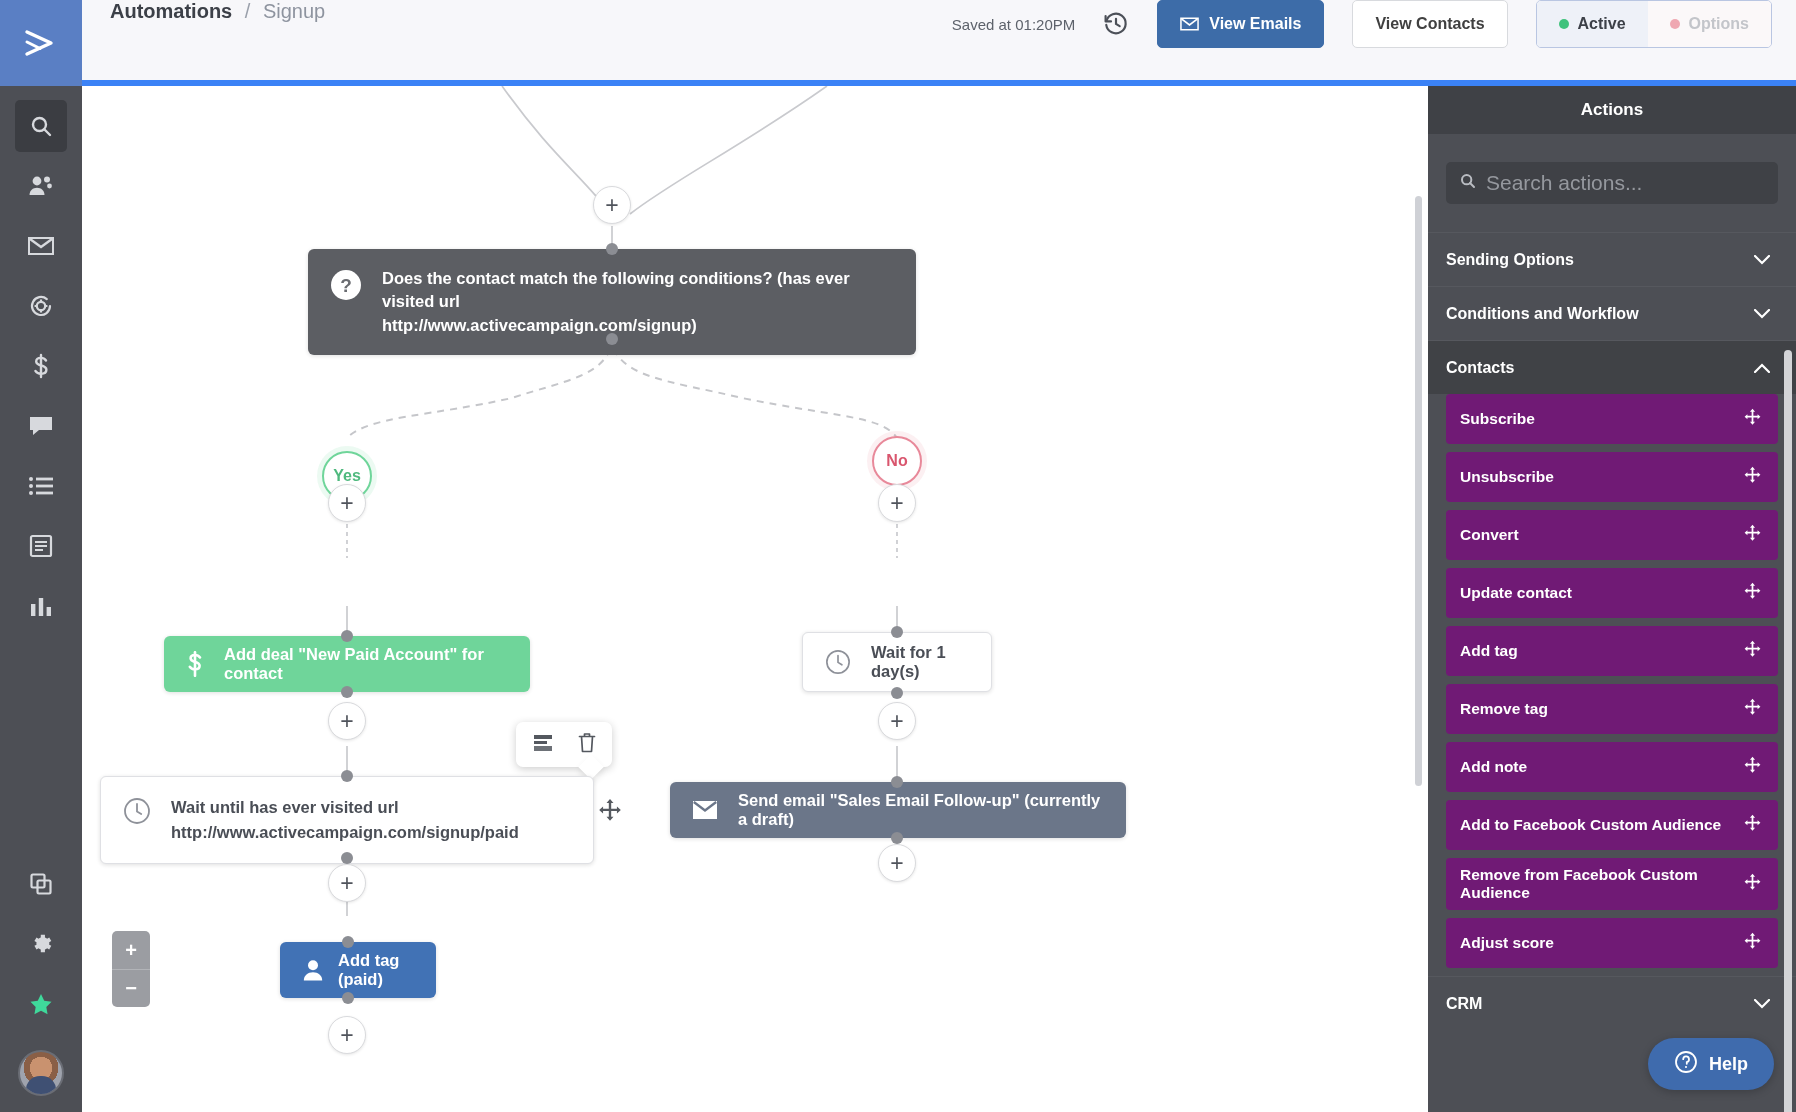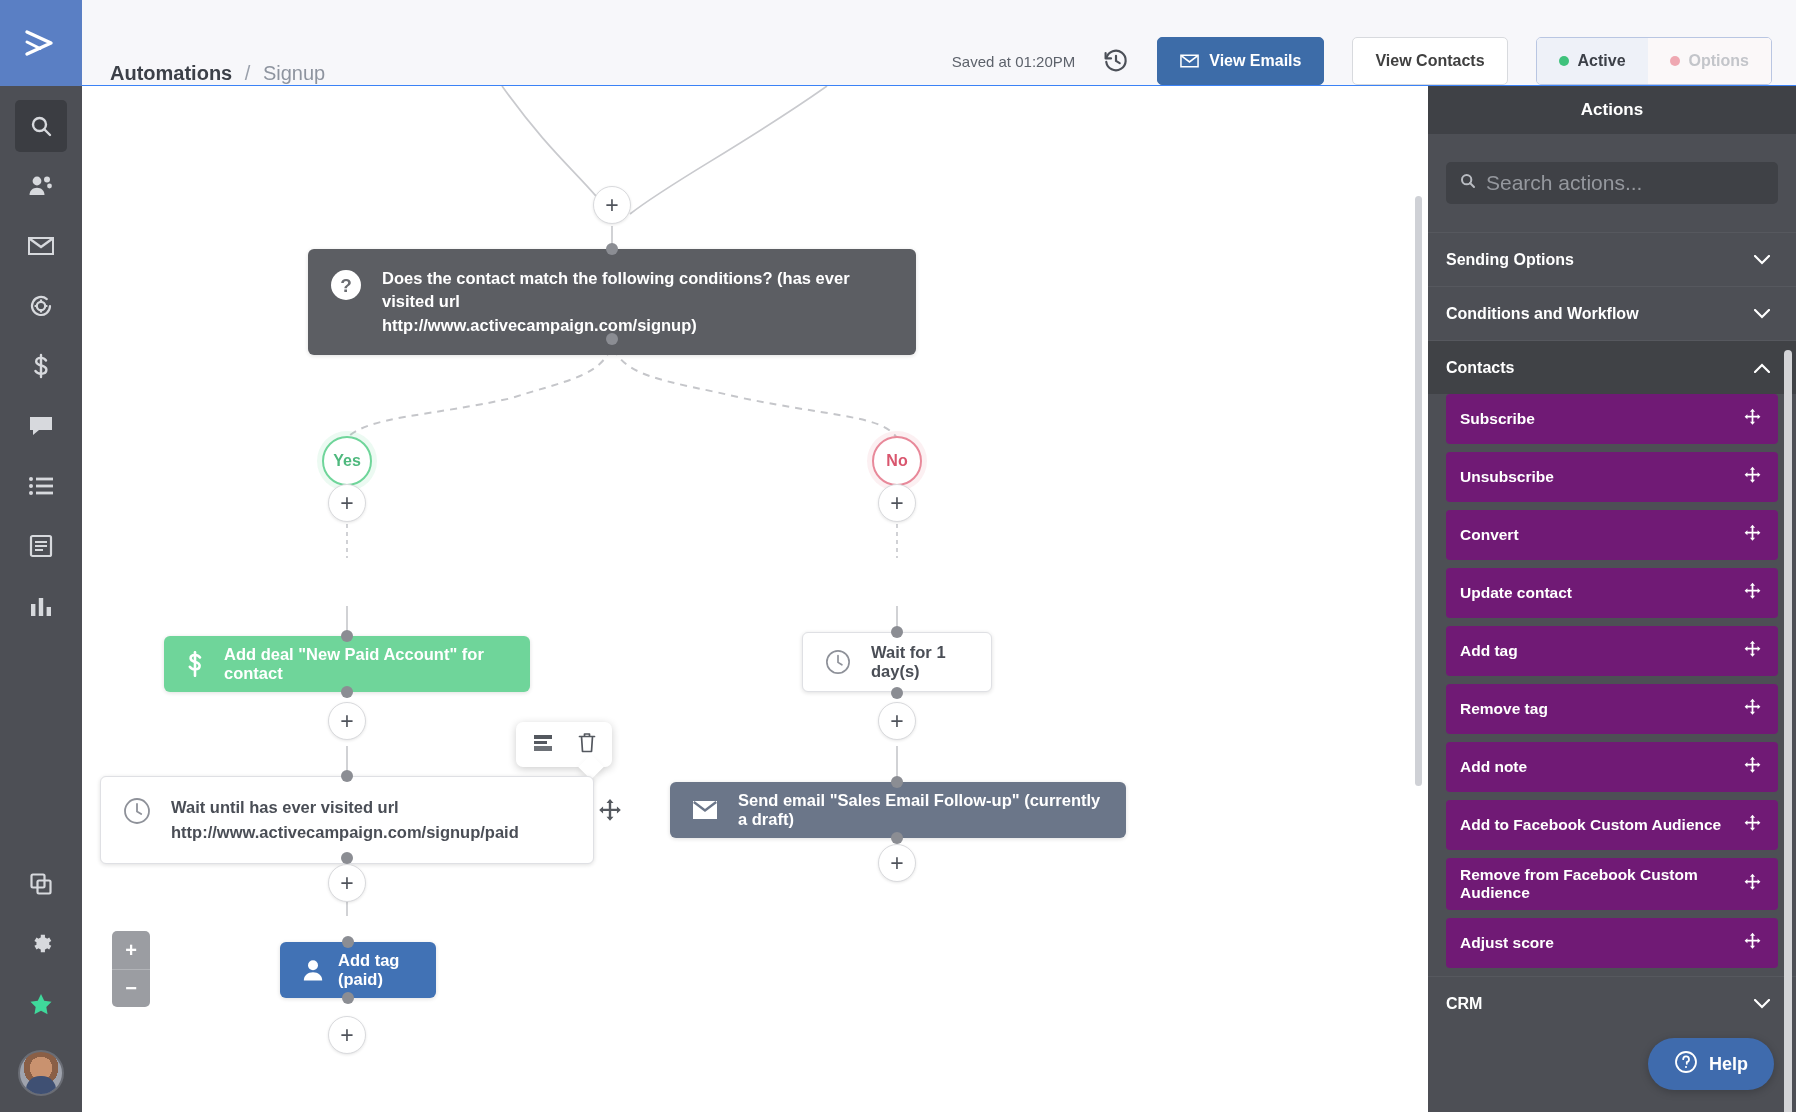--- a/index.html
+++ b/index.html
@@ -35,22 +35,22 @@
     border: 2px solid #6a6d75; overflow: hidden; position: relative;
   }
   .avatar::after {
     content: ""; position: absolute; left: 50%; top: 56%; transform: translateX(-50%);
     width: 30px; height: 24px; border-radius: 14px 14px 0 0; background: #3f5073;
   }
 
   
   .right-col { flex: 1; display: flex; flex-direction: column; min-width: 0; }
   .topbar {
-    height: 86px; background: #f7f7fa; border-bottom: 1px solid #3b82f6;
-    display: flex; align-items: flex-end; padding: 0 24px 0 28px; flex: 0 0 86px;
+    height: 86px; background: #f7f7fa; border-bottom: 6px solid #3b82f6;
+    display: flex; align-items: flex-start; padding: 0 24px 0 28px; flex: 0 0 86px;
     position: relative; z-index: 30;
   }
   .crumb { font-size: 20px; color: #3c4048; font-weight: 600; }
   .crumb .sep { color: #9aa0ab; font-weight: 400; margin: 0 7px; }
   .crumb .leaf { color: #8e949f; font-weight: 400; }
   .top-right { margin-left: auto; display: flex; align-items: center; gap: 28px; }
   .saved { font-size: 15px; color: #5d626b; }
   .hist-icon { color: #4c5058; display: flex; align-items: center; }
   .btn {
     height: 48px; border-radius: 5px; display: flex; align-items: center; gap: 10px;
@@ -342,21 +342,21 @@
                 </svg>
             </span>
             <span style="line-height:1.42;">
               <span>Does the contact match the following conditions? (has ever visited url</span><br>
               <span>http://www.activecampaign.com/signup)</span>
             </span>
           </div>
           <div class="conn-dot" style="left:298px; top:84px;"></div>
         </div>
 
-        <div class="node" style="left:240px; top:350px;">
+        <div class="node" style="left:240px; top:365px;">
           <div class="branch branch-yes">
             <span>Yes</span>
           </div>
         </div>
         <div class="node" style="left:246px; top:398px;">
           <div class="plus">
             <span>+</span>
           </div>
         </div>
         <div class="node" style="left:82px; top:550px; width:366px;">

